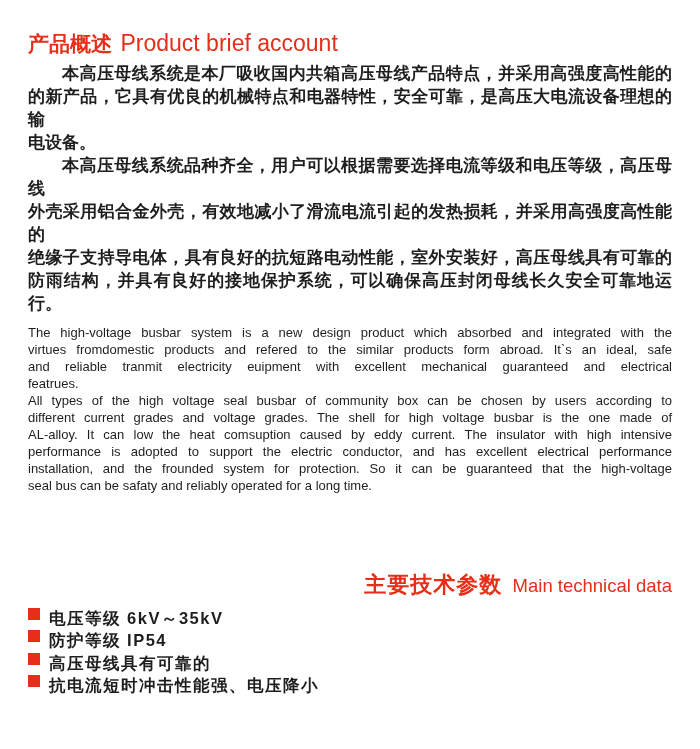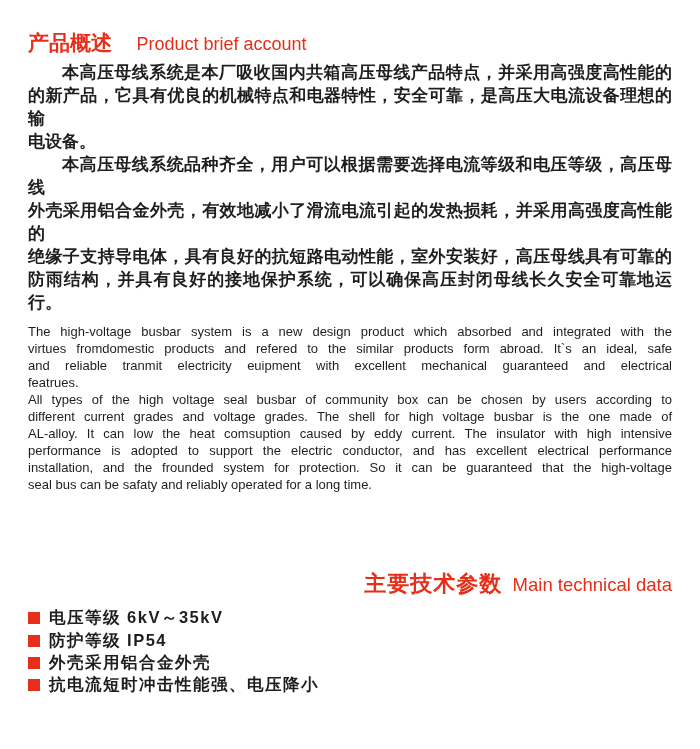--- a/index.html
+++ b/index.html
@@ -7,41 +7,41 @@
   html,body { margin:0; padding:0; }
   body {
     width:700px; height:749px; overflow:hidden; background:#ffffff;
     font-family:"Liberation Sans", sans-serif; color:var(--ink);
   }
   .page { padding:30px 28px 0 28px; }
 
   
   .sec-heading { line-height:26px; white-space:nowrap; }
   .h-cn { color:var(--accent); font-weight:bold; font-size:21px; }
-  .h-en { color:var(--accent); font-size:18px; margin-left:20px; }
+  .h-en { color:var(--accent); font-size:23px; margin-left:4px; }
 
   
   .cn-text { margin-top:3px; font-size:17px; line-height:23px; font-weight:bold; }
   .cn-line { text-align:justify; text-align-last:justify; }
   .cn-line.indent { text-indent:2em; }
   .cn-line.end { text-align-last:left; }
 
   
   .en-text { margin-top:9px; font-size:13px; line-height:17px; font-weight:normal; }
   .en-line { text-align:justify; text-align-last:justify; }
   .en-line.end { text-align-last:left; }
 
   
   .sec2 { margin-top:76px; }
   .sec2 .sec-heading { line-height:30px; margin-bottom:6px;text-align:right; }
   .sec2 .h-cn { font-size:22px; letter-spacing:1px; }
   .sec2 .h-en { font-size:18.5px; margin-left:6px; }
 
   .bullets { margin-top:2px; }
-  .bullet-row { display:flex; align-items:center; height:22.4px; }
+  .bullet-row { display:flex; align-items:flex-start; height:22.4px; }
   .sq { width:12px; height:12px; background:var(--accent); margin-right:9px; flex:0 0 auto; }
   .b-label { white-space:pre; }
   .b-label.cn { font-size:16.5px; font-weight:bold; letter-spacing:1.5px; }
 </style>
 </head>
 <body>
 
 <div class="page">
 
   <div>
@@ -84,21 +84,21 @@
       <div class="bullet-row">
         <span class="sq"></span>
         <span class="b-label cn">电压等级 6kV～35kV</span>
       </div>
       <div class="bullet-row">
         <span class="sq"></span>
         <span class="b-label cn">防护等级 IP54</span>
       </div>
       <div class="bullet-row">
         <span class="sq"></span>
-        <span class="b-label cn">外壳采用铝合金外壳</span>
+        <span class="b-label cn">高压母线具有可靠的</span>
       </div>
       <div class="bullet-row">
         <span class="sq"></span>
         <span class="b-label cn">抗电流短时冲击性能强、电压降小</span>
       </div>
     </div>
 
   </div>
 
 </div>

